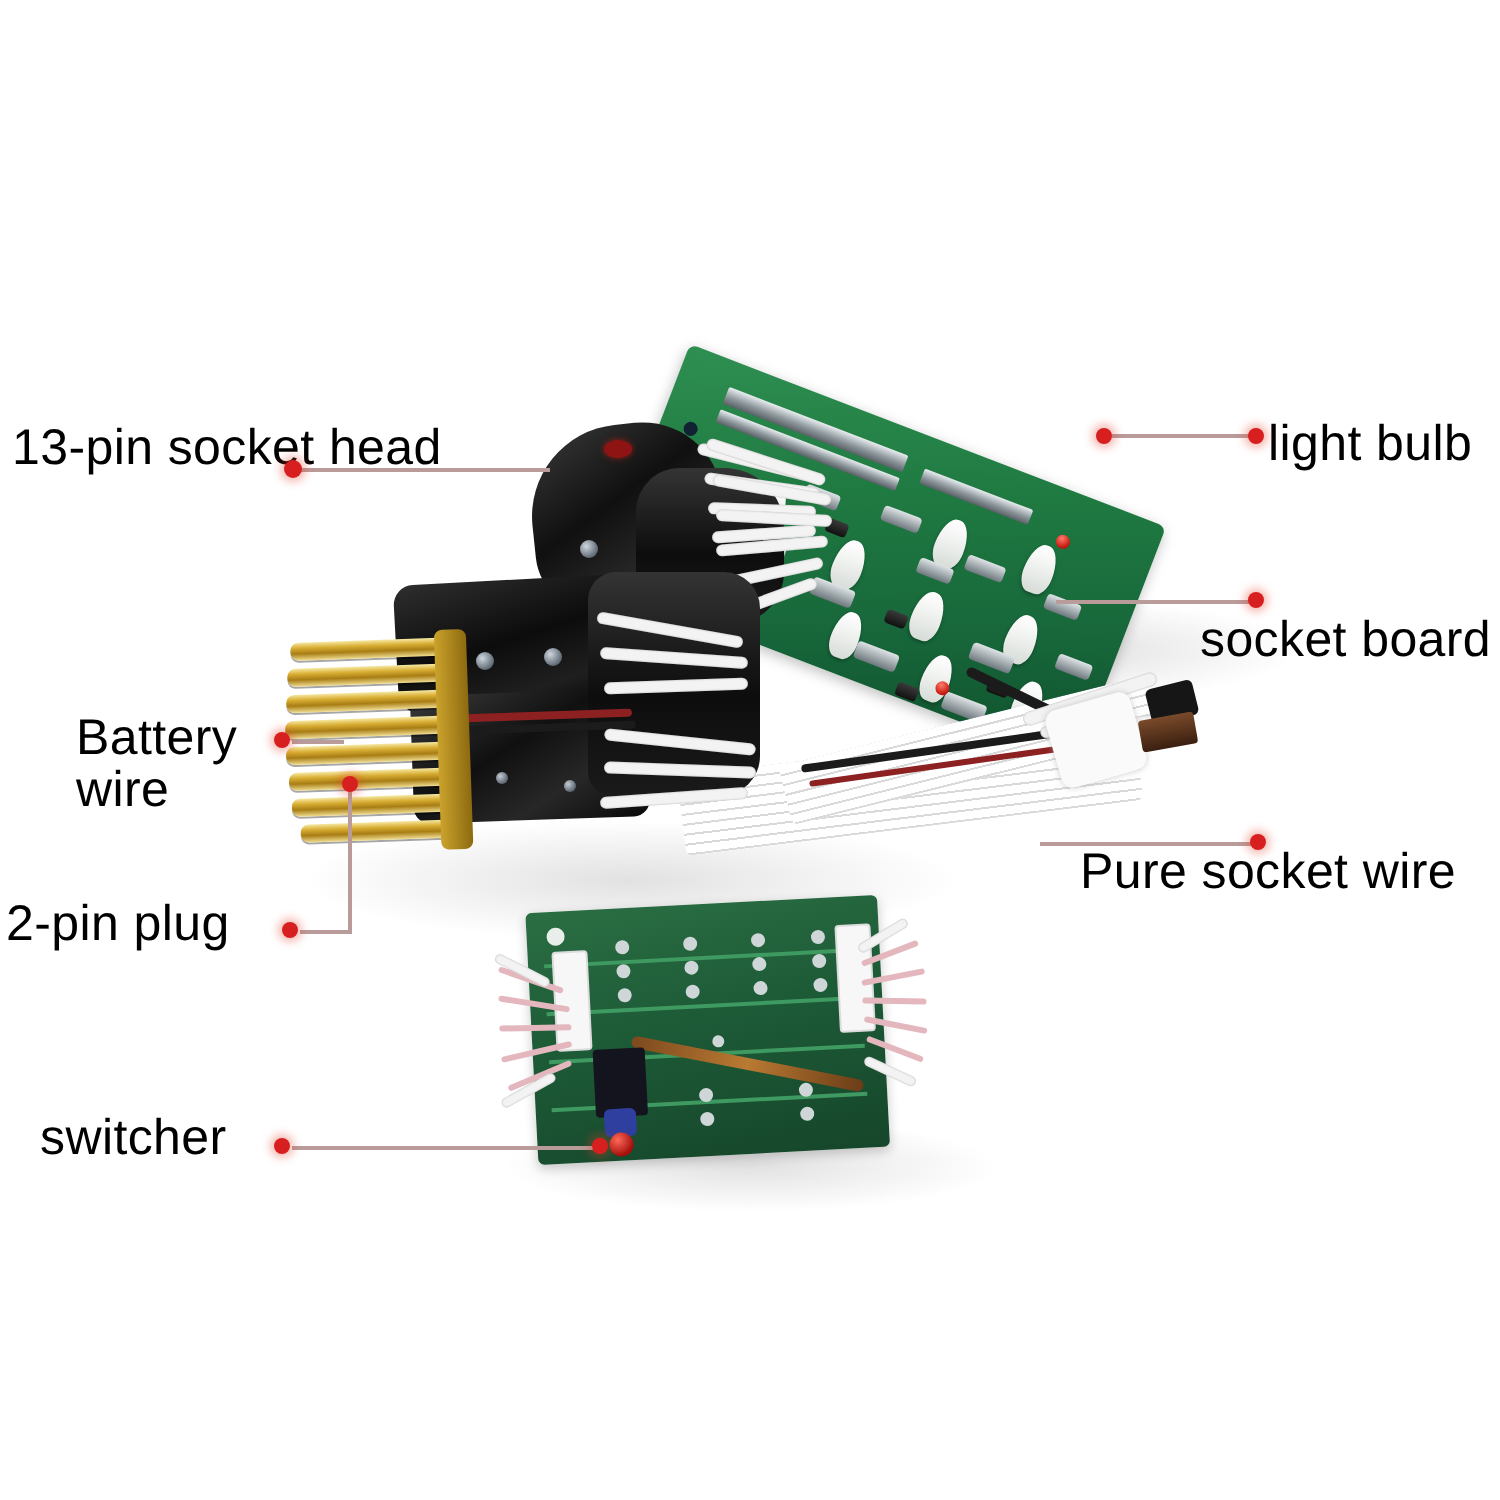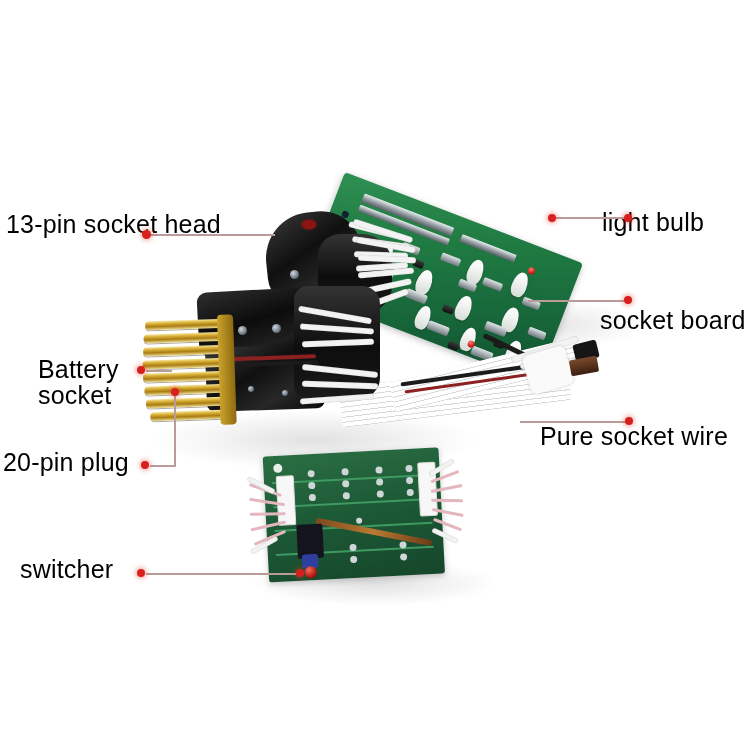--- a/index.html
+++ b/index.html
@@ -259,47 +259,47 @@
 
   </div>
 
   <div>
     <div class="label" style="left:6px;top:210px;">13-pin socket head</div>
     <div class="lead" style="left:150px;top:234px;width:125px;"></div>
     <div class="dot" style="left:142px;top:230px;"></div>
   </div>
 
   <div>
-    <div class="label" style="left:602px;top:208px;">light bulb</div>
+    <div class="label" style="left:634px;top:208px;">light bulb</div>
     <div class="lead" style="left:556px;top:217px;width:72px;"></div>
     <div class="dot sm" style="left:548px;top:214px;"></div>
     <div class="dot sm" style="left:624px;top:214px;"></div>
   </div>
 
   <div>
     <div class="label" style="left:600px;top:306px;">socket board</div>
     <div class="lead" style="left:528px;top:300px;width:100px;"></div>
     <div class="dot sm" style="left:624px;top:296px;"></div>
   </div>
 
   <div>
     <div class="label" style="left:38px;top:355px;">Battery</div>
-    <div class="label" style="left:38px;top:381px;">socket</div>
+    <div class="label" style="left:38px;top:381px;">wire</div>
     <div class="lead" style="left:146px;top:370px;width:26px;"></div>
     <div class="dot sm" style="left:137px;top:366px;"></div>
   </div>
 
   <div>
     <div class="label" style="left:540px;top:422px;">Pure socket wire</div>
     <div class="lead" style="left:520px;top:421px;width:108px;"></div>
     <div class="dot sm" style="left:625px;top:417px;"></div>
   </div>
 
   <div>
-    <div class="label" style="left:3px;top:448px;">20-pin plug</div>
+    <div class="label" style="left:3px;top:448px;">2-pin plug</div>
     <div class="lead" style="left:150px;top:465px;width:26px;"></div>
     <div class="lead v" style="left:174px;top:392px;width:1.6px;height:74px;"></div>
     <div class="dot sm" style="left:141px;top:461px;"></div>
     <div class="dot sm" style="left:171px;top:388px;"></div>
   </div>
 
   <div>
     <div class="label" style="left:20px;top:555px;">switcher</div>
     <div class="lead" style="left:146px;top:573px;width:155px;"></div>
     <div class="dot sm" style="left:137px;top:569px;"></div>

